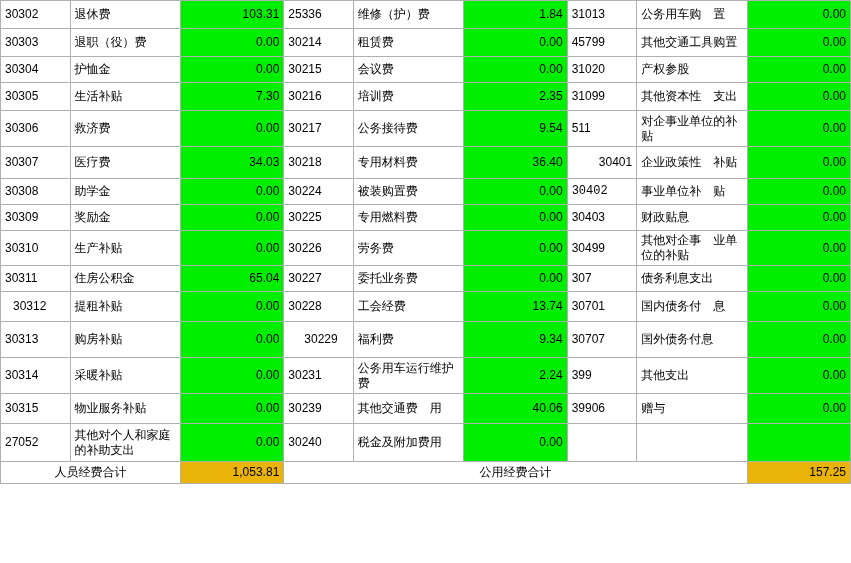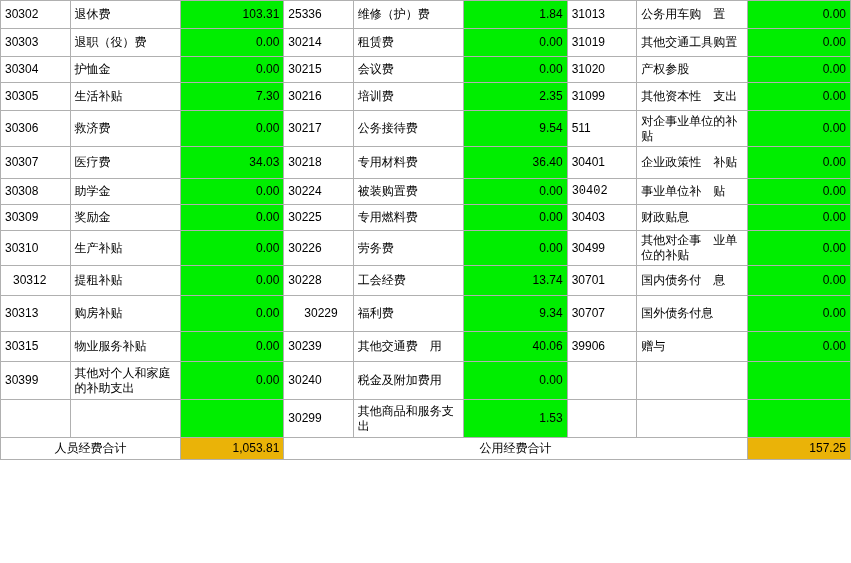--- a/index.html
+++ b/index.html
@@ -98,21 +98,21 @@
           <td class="name" style="height: 28px;">公务用车购　置</td>
           <td class="amt" style="height: 28px;">0.00</td>
         </tr>
         <tr>
           <td class="code" style="height: 28px;">30303</td>
           <td class="name" style="height: 28px;">退职（役）费</td>
           <td class="amt" style="height: 28px;">0.00</td>
           <td class="code" style="height: 28px;">30214</td>
           <td class="name" style="height: 28px;">租赁费</td>
           <td class="amt" style="height: 28px;">0.00</td>
-          <td class="code" style="height: 28px;">31019</td>
+          <td class="code" style="height: 28px;">45799</td>
           <td class="name" style="height: 28px;">其他交通工具购置</td>
           <td class="amt" style="height: 28px;">0.00</td>
         </tr>
         <tr>
           <td class="code" style="height: 26px;">30304</td>
           <td class="name" style="height: 26px;">护恤金</td>
           <td class="amt" style="height: 26px;">0.00</td>
           <td class="code" style="height: 26px;">30215</td>
           <td class="name" style="height: 26px;">会议费</td>
           <td class="amt" style="height: 26px;">0.00</td>
@@ -142,21 +142,21 @@
           <td class="name" style="height: 36px;">对企事业单位的补贴</td>
           <td class="amt" style="height: 36px;">0.00</td>
         </tr>
         <tr>
           <td class="code" style="height: 32px;">30307</td>
           <td class="name" style="height: 32px;">医疗费</td>
           <td class="amt" style="height: 32px;">34.03</td>
           <td class="code" style="height: 32px;">30218</td>
           <td class="name" style="height: 32px;">专用材料费</td>
           <td class="amt" style="height: 32px;">36.40</td>
-          <td class="code" style="height: 32px;">30401</td>
+          <td class="code" style="height: 32px; text-align: right;">30401</td>
           <td class="name" style="height: 32px;">企业政策性　补贴</td>
           <td class="amt" style="height: 32px;">0.00</td>
         </tr>
         <tr>
           <td class="code" style="height: 26px;">30308</td>
           <td class="name" style="height: 26px;">助学金</td>
           <td class="amt" style="height: 26px;">0.00</td>
           <td class="code" style="height: 26px;">30224</td>
           <td class="name" style="height: 26px;">被装购置费</td>
           <td class="amt" style="height: 26px;">0.00</td>
@@ -178,20 +178,31 @@
         <tr>
           <td class="code" style="height: 30px;">30310</td>
           <td class="name" style="height: 30px;">生产补贴</td>
           <td class="amt" style="height: 30px;">0.00</td>
           <td class="code" style="height: 30px;">30226</td>
           <td class="name" style="height: 30px;">劳务费</td>
           <td class="amt" style="height: 30px;">0.00</td>
           <td class="code" style="height: 30px;">30499</td>
           <td class="name" style="height: 30px;">其他对企事　业单位的补贴</td>
           <td class="amt" style="height: 30px;">0.00</td>
+        </tr>
+        <tr>
+          <td class="code" style="height: 26px;">30311</td>
+          <td class="name" style="height: 26px;">住房公积金</td>
+          <td class="amt" style="height: 26px;">65.04</td>
+          <td class="code" style="height: 26px;">30227</td>
+          <td class="name" style="height: 26px;">委托业务费</td>
+          <td class="amt" style="height: 26px;">0.00</td>
+          <td class="code" style="height: 26px;">307</td>
+          <td class="name" style="height: 26px;">债务利息支出</td>
+          <td class="amt" style="height: 26px;">0.00</td>
         </tr>
         <tr>
           <td class="code" style="height: 30px; padding-left: 12px;">30312</td>
           <td class="name" style="height: 30px;">提租补贴</td>
           <td class="amt" style="height: 30px;">0.00</td>
           <td class="code" style="height: 30px;">30228</td>
           <td class="name" style="height: 30px;">工会经费</td>
           <td class="amt" style="height: 30px;">13.74</td>
           <td class="code" style="height: 30px;">30701</td>
           <td class="name" style="height: 30px;">国内债务付　息</td>
@@ -202,53 +213,53 @@
           <td class="name" style="height: 36px;">购房补贴</td>
           <td class="amt" style="height: 36px;">0.00</td>
           <td class="code" style="height: 36px; padding-left: 20px;">30229</td>
           <td class="name" style="height: 36px;">福利费</td>
           <td class="amt" style="height: 36px;">9.34</td>
           <td class="code" style="height: 36px;">30707</td>
           <td class="name" style="height: 36px;">国外债务付息</td>
           <td class="amt" style="height: 36px;">0.00</td>
         </tr>
         <tr>
+          <td class="code" style="height: 36px;">30314</td>
+          <td class="name" style="height: 36px;">采暖补贴</td>
+          <td class="amt" style="height: 36px;">0.00</td>
+          <td class="code" style="height: 36px;">30231</td>
+          <td class="name" style="height: 36px;">公务用车运行维护费</td>
+          <td class="amt" style="height: 36px;">2.24</td>
+          <td class="code" style="height: 36px;">399</td>
+          <td class="name" style="height: 36px;">其他支出</td>
+          <td class="amt" style="height: 36px;">0.00</td>
+        </tr>
+        <tr>
           <td class="code" style="height: 30px;">30315</td>
           <td class="name" style="height: 30px;">物业服务补贴</td>
           <td class="amt" style="height: 30px;">0.00</td>
           <td class="code" style="height: 30px;">30239</td>
           <td class="name" style="height: 30px;">其他交通费　用</td>
           <td class="amt" style="height: 30px;">40.06</td>
           <td class="code" style="height: 30px;">39906</td>
           <td class="name" style="height: 30px;">赠与</td>
           <td class="amt" style="height: 30px;">0.00</td>
         </tr>
         <tr>
-          <td class="code" style="height: 38px;">30399</td>
+          <td class="code" style="height: 38px;">27052</td>
           <td class="name" style="height: 38px;">其他对个人和家庭的补助支出</td>
           <td class="amt" style="height: 38px;">0.00</td>
           <td class="code" style="height: 38px;">30240</td>
           <td class="name" style="height: 38px;">税金及附加费用</td>
           <td class="amt" style="height: 38px;">0.00</td>
           <td class="blank" style="height: 38px;"></td>
           <td class="blank" style="height: 38px;"></td>
           <td class="amt-empty" style="height: 38px;"></td>
         </tr>
         <tr>
-          <td class="blank" style="height: 38px;"></td>
-          <td class="blank" style="height: 38px;"></td>
-          <td class="amt-empty" style="height: 38px;"></td>
-          <td class="code" style="height: 38px;">30299</td>
-          <td class="name" style="height: 38px;">其他商品和服务支出</td>
-          <td class="amt" style="height: 38px;">1.53</td>
-          <td class="blank" style="height: 38px;"></td>
-          <td class="blank" style="height: 38px;"></td>
-          <td class="amt-empty" style="height: 38px;"></td>
-        </tr>
-        <tr>
           <td class="total-label" colspan="2" style="height: 22px;">人员经费合计</td>
           <td class="total-amt" style="height: 22px;">1,053.81</td>
           <td class="total-label" colspan="5" style="height: 22px;">公用经费合计</td>
           <td class="total-amt" style="height: 22px;">157.25</td>
         </tr>
       </tbody>
   </table>
 </div>
 
 </body></html>

